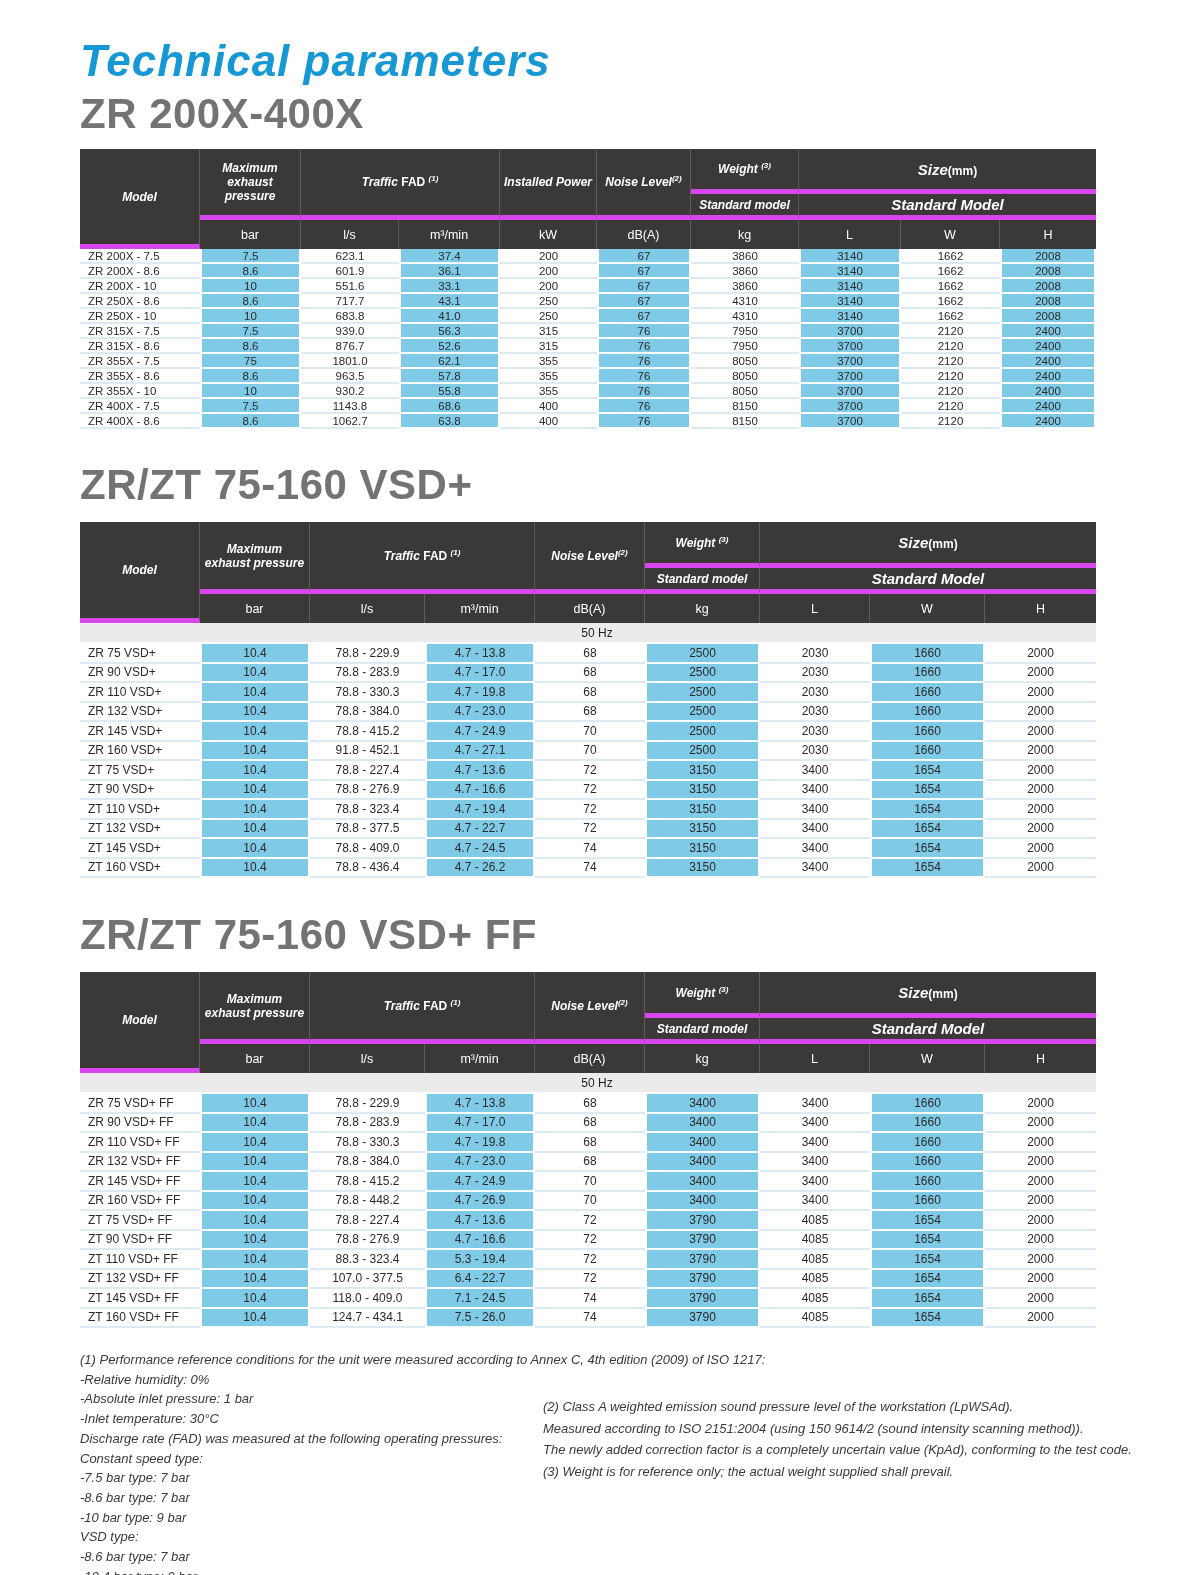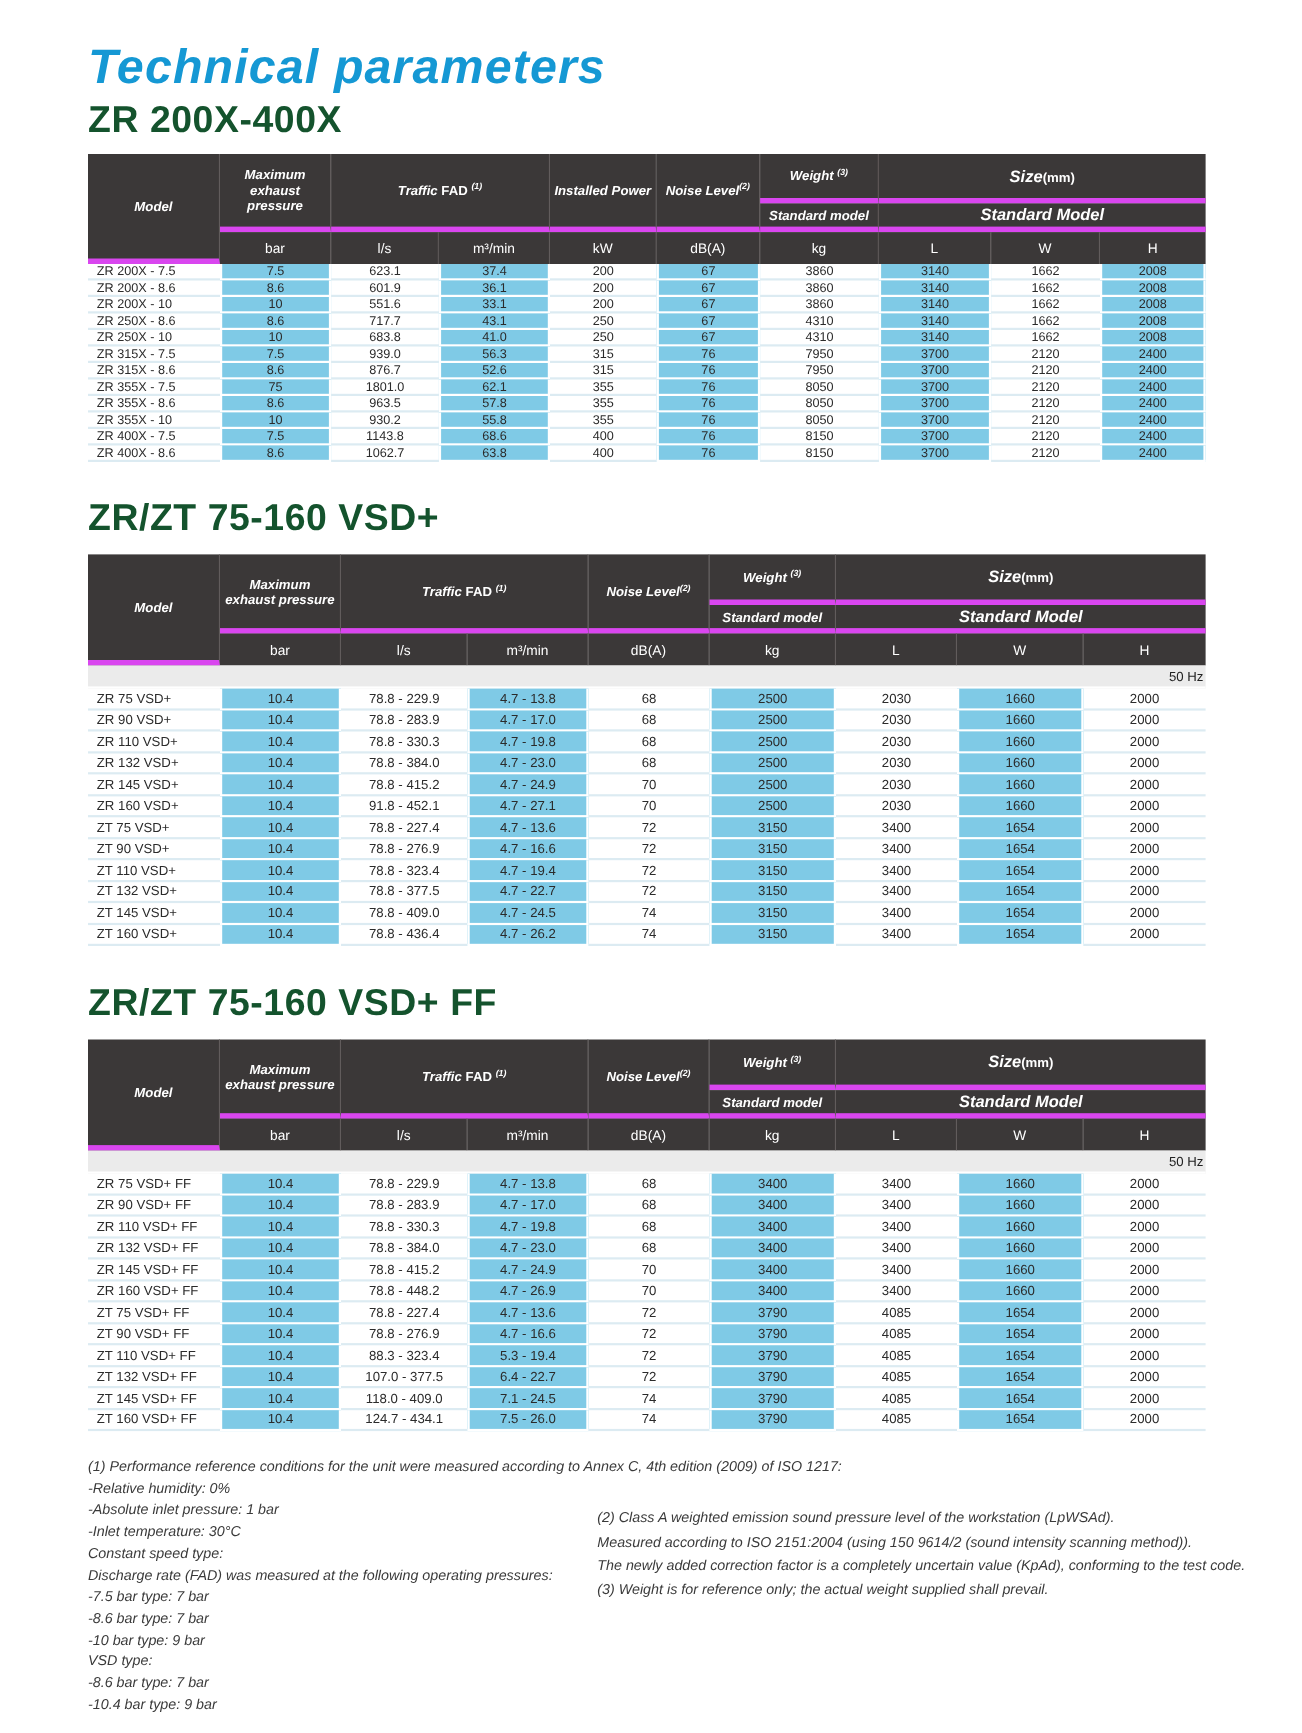--- a/index.html
+++ b/index.html
@@ -16,23 +16,23 @@
   .main-title{
     margin:0 0 2px 0;
     font-size:44px;
     font-style:italic;
     font-weight:bold;
     color:#1598D4;
     letter-spacing:1px;
   }
   .section-title{
     margin:0;
-    font-size:34px;
+    font-size:42px;
     font-weight:bold;
-    color:#14532d;
+    color:#737373;
     letter-spacing:0.5px;
   }
   .st1{margin-top:4px;margin-bottom:11px;}
   .st2{margin-top:32px;margin-bottom:13px;}
   .st3{margin-top:33px;margin-bottom:13px;}
 
   table.params{
     width:1016px;
     border-collapse:separate;
     border-spacing:0;
@@ -90,21 +90,21 @@
     padding-left:8px;
   }
   table.params tbody td.blue{
     background:#7FCAE6;
     border-left:2px solid #fff;
     border-right:2px solid #fff;
     border-bottom:2px solid #fff;
   }
   table.params tbody tr.subheader td{
     background:#EBEBEB;
-    text-align:right;
+    text-align:center;
     padding-left:20px;
     font-size:12px;
     height:21px;
     border-bottom:2px solid #fff;
     color:#222;
   }
 
   
   .footnotes{
     position:relative;
@@ -676,22 +676,22 @@
         </tr>
       </tbody>
   </table>
 
   <div class="footnotes">
     <div class="fn-left">
         <div class="fn-line">(1) Performance reference conditions for the unit were measured according to Annex C, 4th edition (2009) of ISO 1217:</div>
         <div class="fn-line">-Relative humidity: 0%</div>
         <div class="fn-line">-Absolute inlet pressure: 1 bar</div>
         <div class="fn-line">-Inlet temperature: 30°C</div>
+        <div class="fn-line">Discharge rate (FAD) was measured at the following operating pressures:</div>
         <div class="fn-line">Constant speed type:</div>
-        <div class="fn-line">Discharge rate (FAD) was measured at the following operating pressures:</div>
         <div class="fn-line">-7.5 bar type: 7 bar</div>
         <div class="fn-line">-8.6 bar type: 7 bar</div>
         <div class="fn-line">-10 bar type: 9 bar</div>
         <div class="fn-line">VSD type:</div>
         <div class="fn-line">-8.6 bar type: 7 bar</div>
         <div class="fn-line">-10.4 bar type: 9 bar</div>
       </div>
     <div class="fn-right">
         <div class="fn-line">(2) Class A weighted emission sound pressure level of the workstation (LpWSAd).</div>
         <div class="fn-line">Measured according to ISO 2151:2004 (using 150 9614/2 (sound intensity scanning method)).</div>

